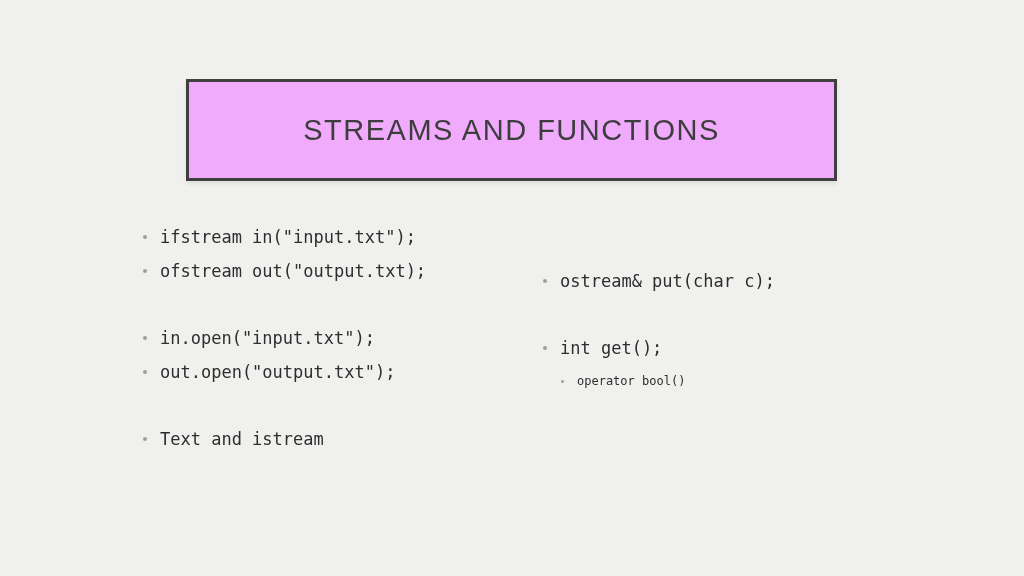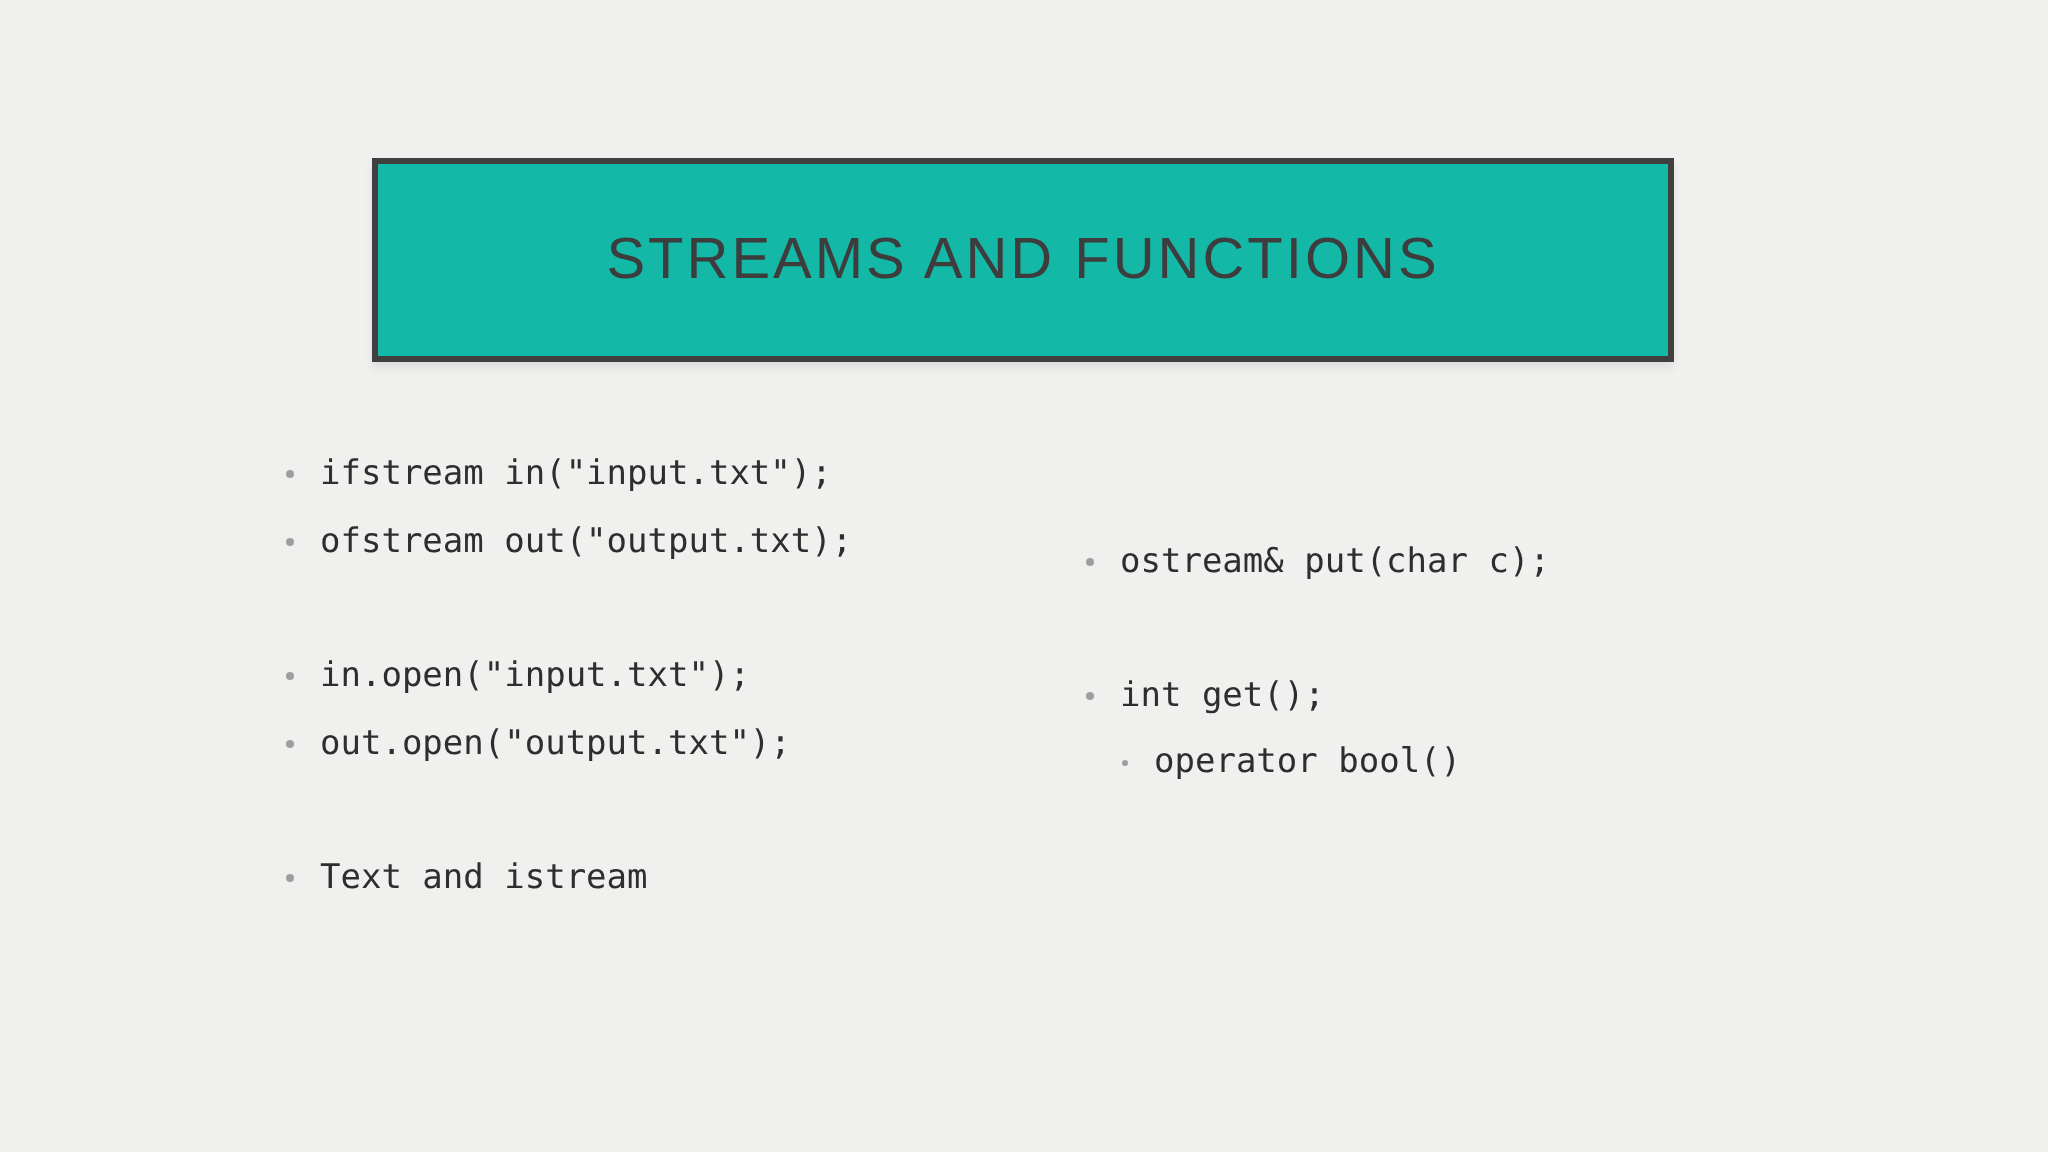--- a/index.html
+++ b/index.html
@@ -15,21 +15,21 @@
     overflow: hidden;
     font-family: "DejaVu Sans Mono", "Liberation Mono", monospace;
   }
   .title-box {
     position: absolute;
     left: 186px;
     top: 79px;
     width: 651px;
     height: 102px;
     box-sizing: border-box;
-    background: #14b8a6;
+    background: #f0abfc;
     border: 3px solid #3f3f3f;
     box-shadow: 0 3px 4px rgba(0,0,0,0.07);
     display: flex;
     align-items: center;
     justify-content: center;
     text-align: center;
   }
   .slide-title {
     font-family: "Liberation Sans", sans-serif;
     font-weight: 400;
@@ -56,21 +56,21 @@
   .dot {
     width: 4px;
     height: 4px;
     flex: 0 0 4px;
     border-radius: 50%;
     background: #9e9e9e;
     margin-right: 13px;
   }
   .item.sub {
     height: 32px;
-    font-size: 17px;
+    font-size: 12px;
     padding-left: 18px;
   }
   .item.sub .dot {
     width: 3px;
     height: 3px;
     flex: 0 0 3px;
     margin-right: 13px;
   }
 </style>
 </head>

